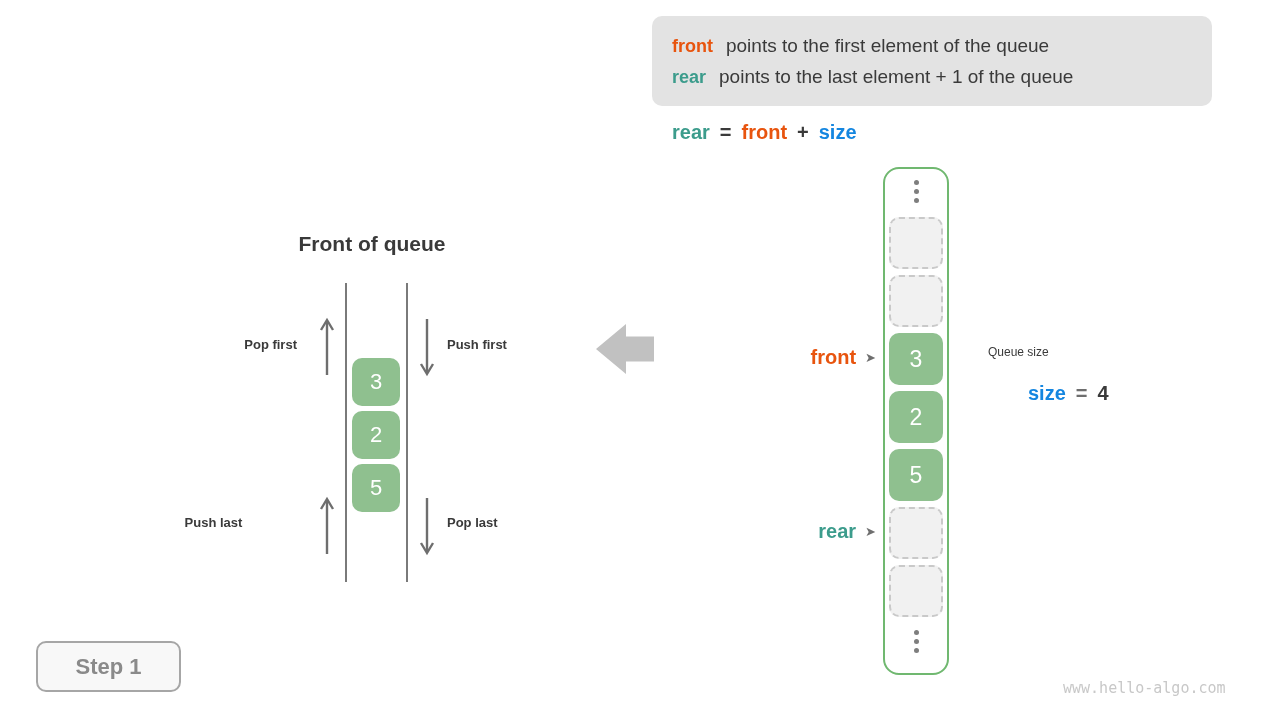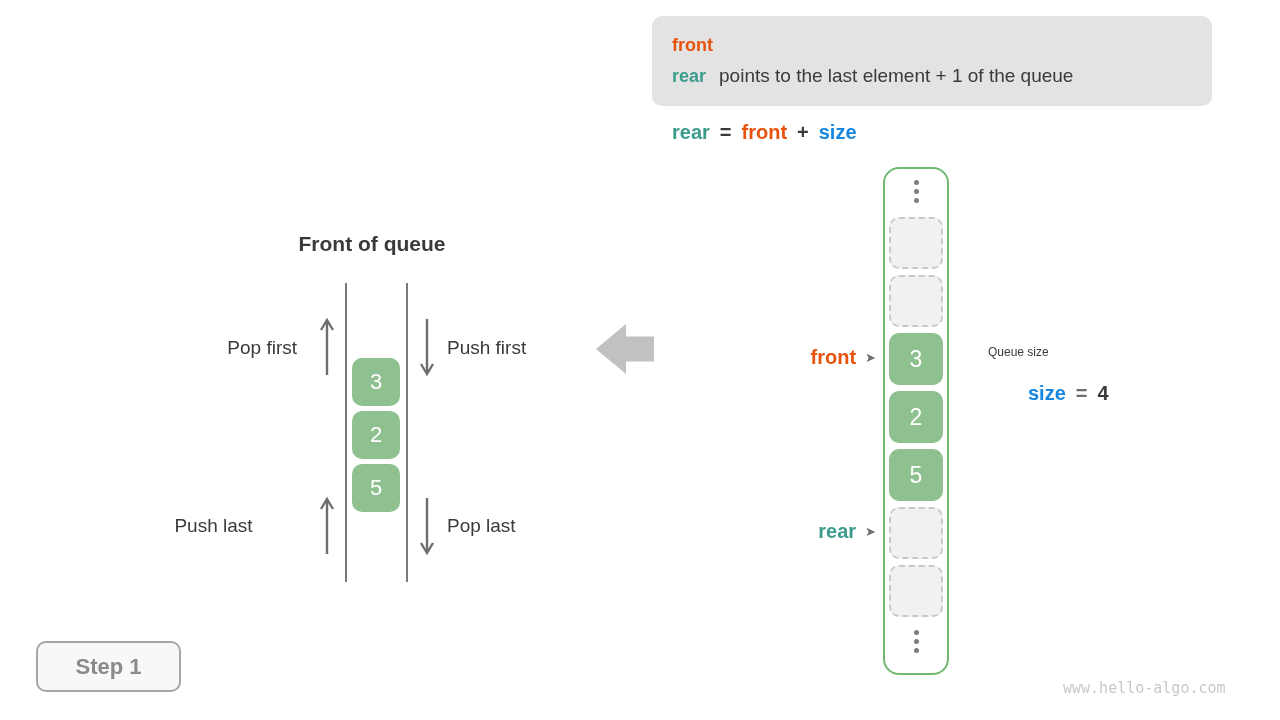--- a/index.html
+++ b/index.html
@@ -55,21 +55,21 @@
   .front-title{left:252px;top:232px;}
   .rear-title{left:252px;top:615px;}
   .vline{position:absolute;top:283px;width:2px;height:299px;background:#7A7A7A;}
   .vline.l{left:345px;}
   .vline.r{left:406px;}
   .stack{position:absolute;left:352px;top:358px;display:flex;flex-direction:column;gap:5px;}
   .qcell{
     width:48px;height:48px;border-radius:10px;background:var(--green);
     color:#fff;font-size:22px;display:flex;align-items:center;justify-content:center;
   }
-  .op{position:absolute;font-size:19px;font-weight:normal;color:var(--dark);}
+  .op{position:absolute;font-size:13px;font-weight:bold;color:var(--dark);}
   .op.pop-first{left:140px;top:337px;width:157px;text-align:right;}
   .op.push-first{left:447px;top:337px;}
   .op.push-last{left:130px;top:515px;width:167px;text-align:center;}
   .op.pop-last{left:447px;top:515px;}
   .op-arrow{position:absolute;width:16px;height:60px;}
   .arr-a{left:319px;top:317px;}
   .arr-b{left:419px;top:317px;}
   .arr-c{left:319px;top:496px;}
   .arr-d{left:419px;top:496px;}
   .op-arrow svg{display:block;}
@@ -129,20 +129,21 @@
   }
 </style>
 </head>
 <body>
 
 <div class="stage">
 
   <div class="info-box">
     <div class="info-line">
       <span class="mono orange">front</span>
+      <span>points to the first element of the queue</span>
     </div>
     <div class="info-line">
       <span class="mono teal">rear</span>
       <span>points to the last element + 1 of the queue</span>
     </div>
   </div>
 
   <div class="formula">
     <span class="mono teal">rear</span>
     <span class="mono dark">=</span>

